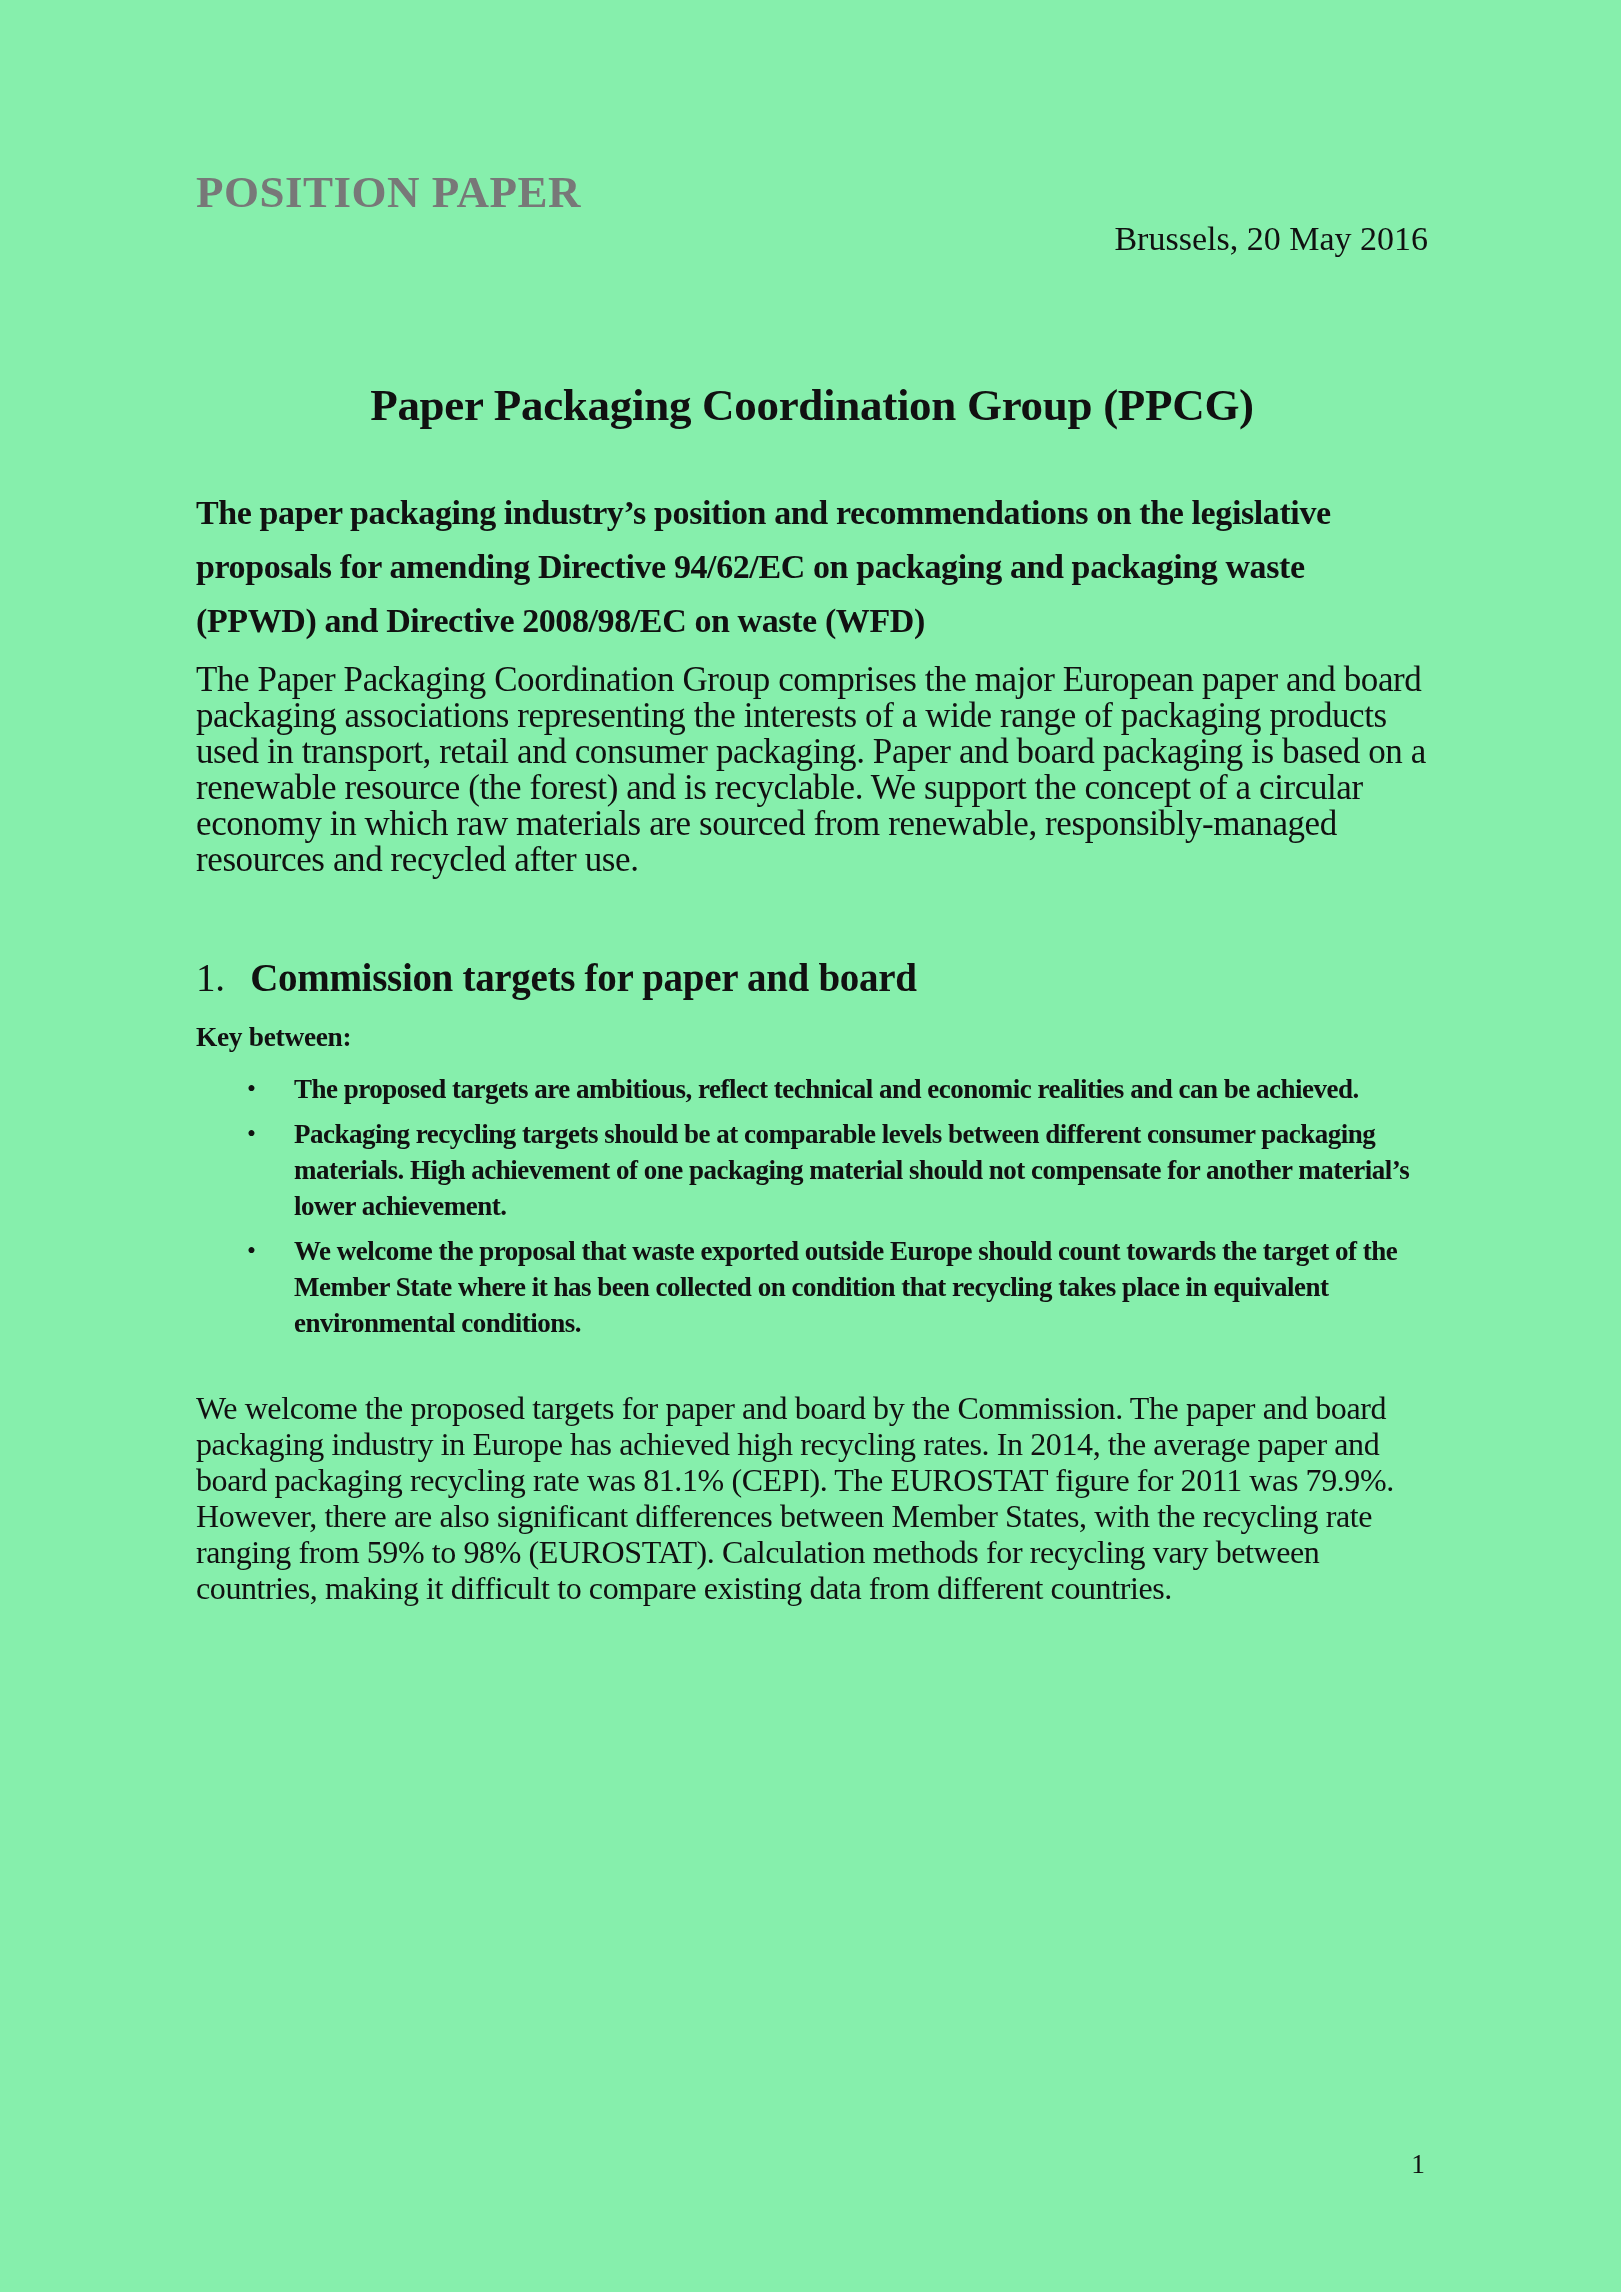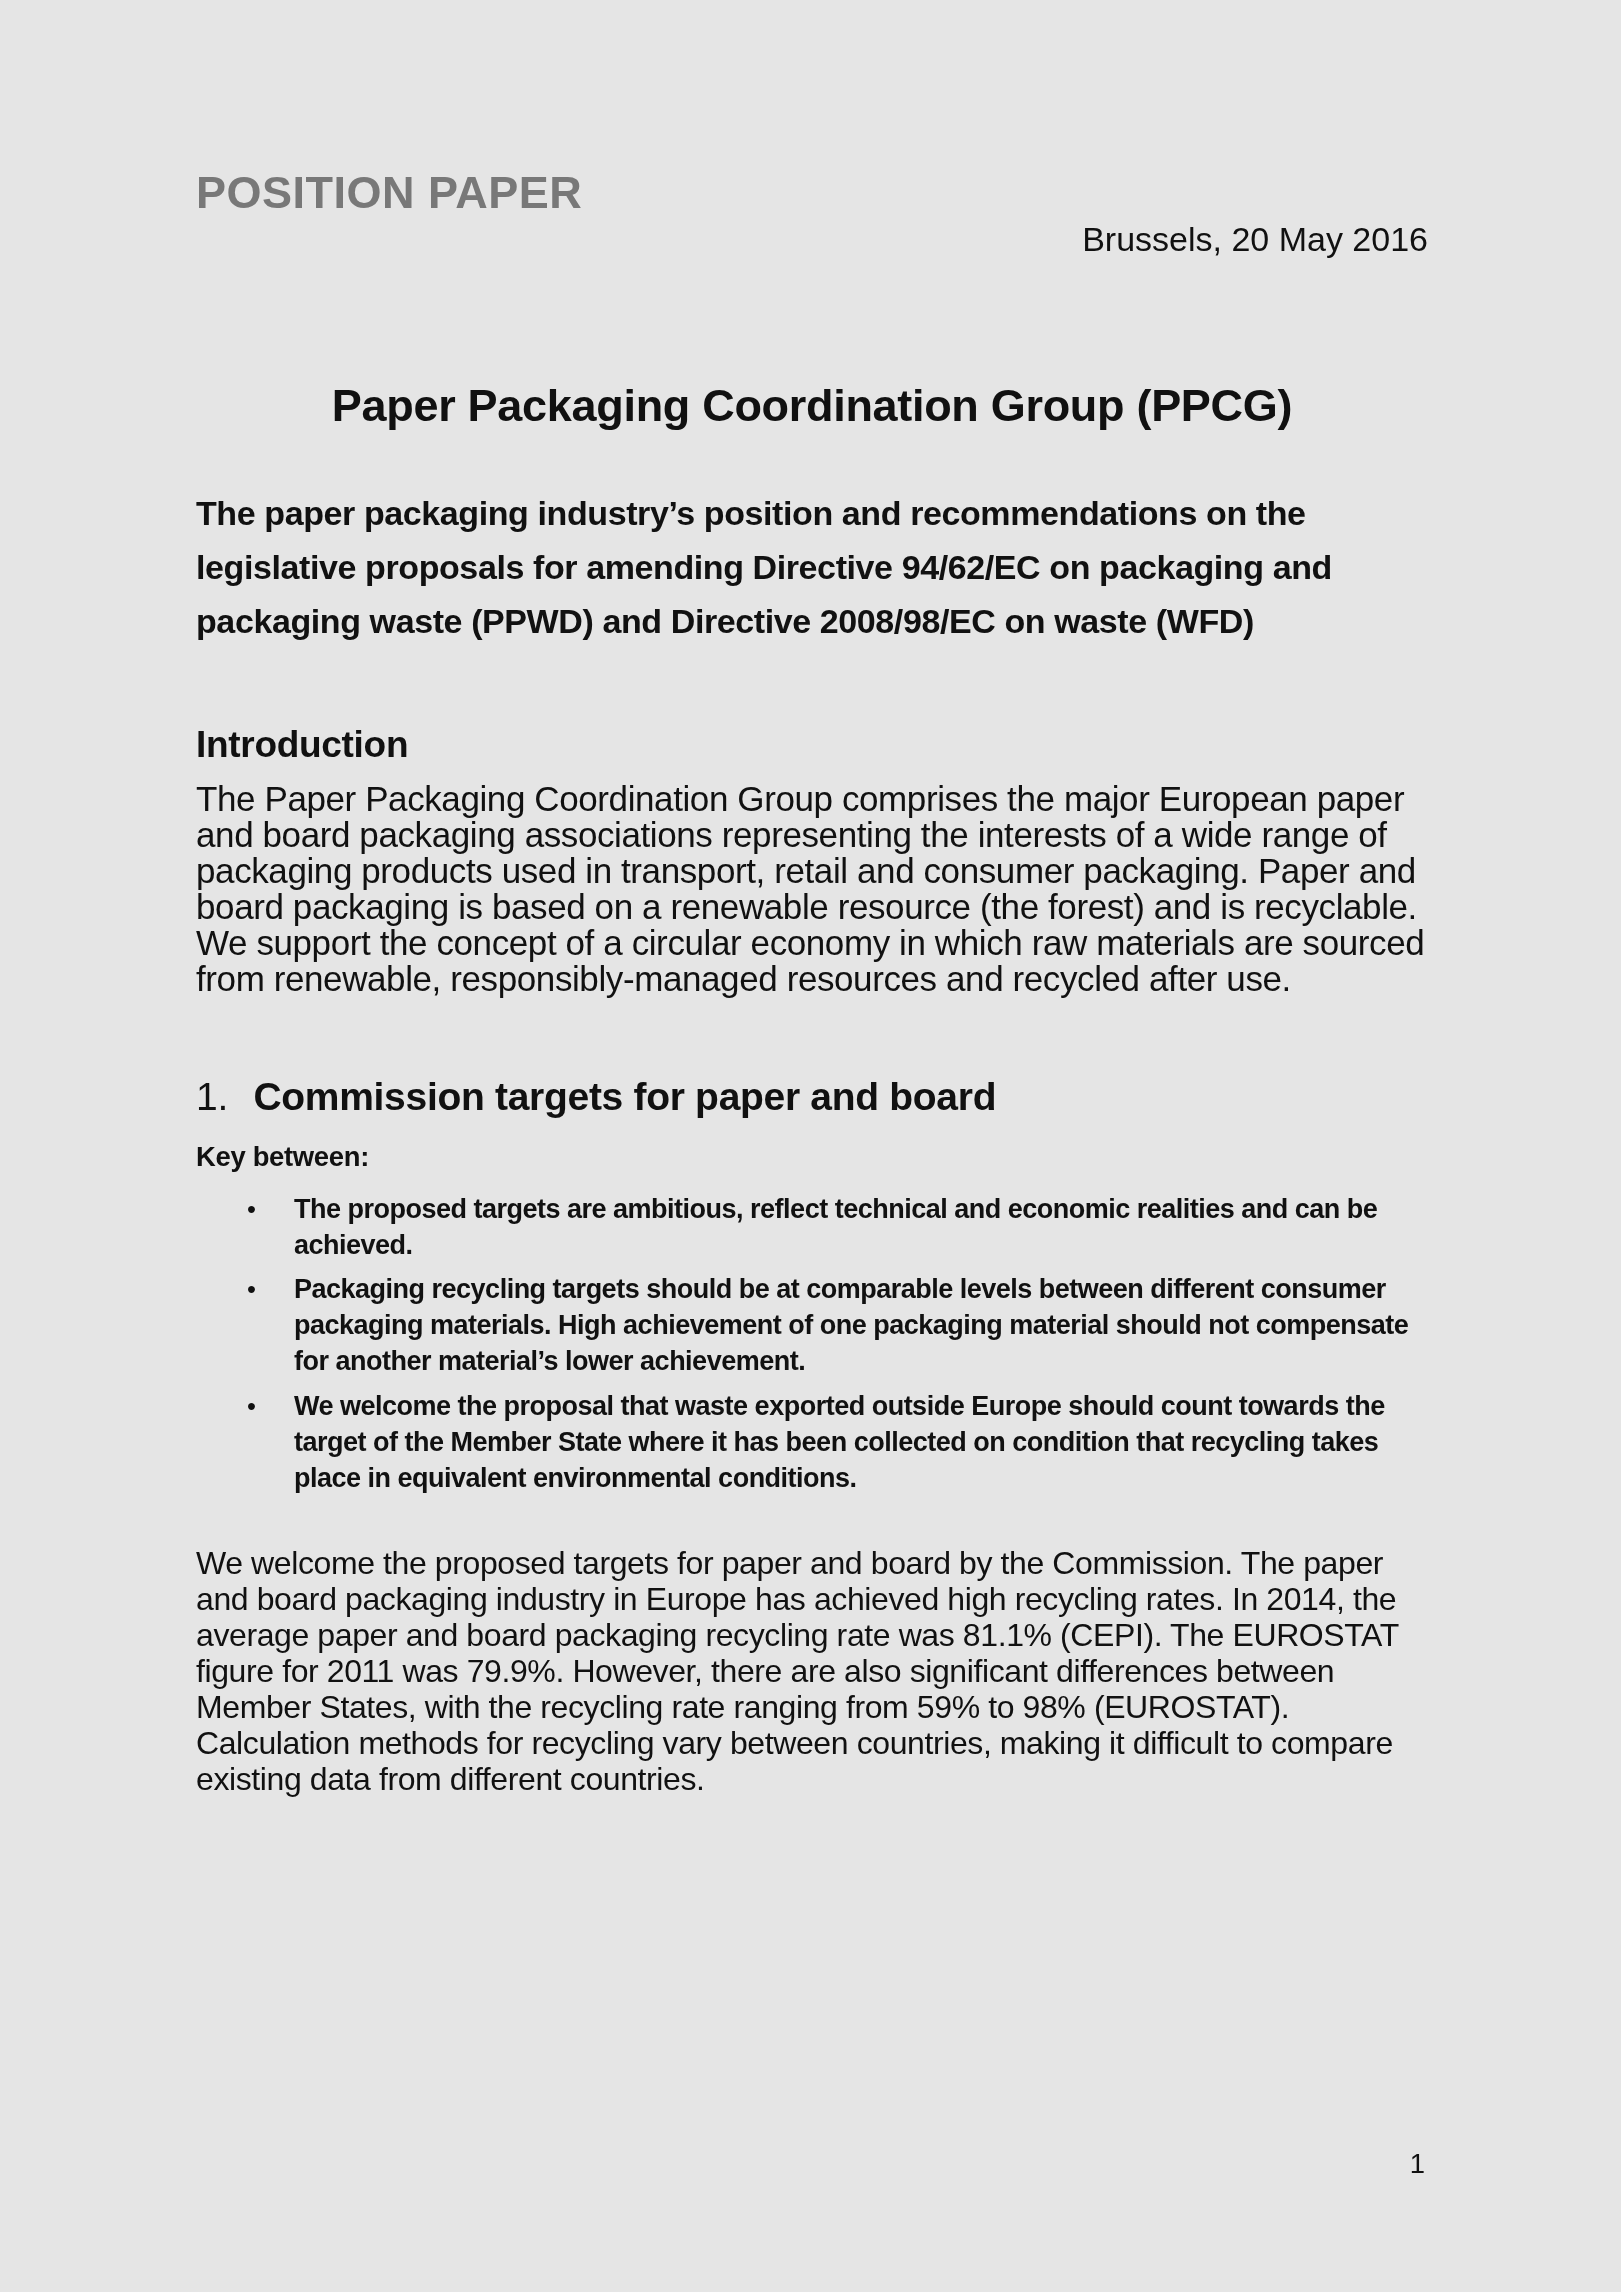--- a/index.html
+++ b/index.html
@@ -4,22 +4,22 @@
 <style>
   html, body {
     margin: 0;
     padding: 0;
     background: #ffffff;
   }
   .page {
     position: relative;
     width: 1621px;
     height: 2293px;
-    background: #e5e5e5;
-    font-family: Liberation Sans, sans-serif;
+    background: #86efac;
+    font-family: Liberation Serif, serif;
     color: #111111;
     box-sizing: border-box;
     padding: 0 193px 0 196px;
     overflow: hidden;
   }
   .kicker {
     margin: 167px 0 0 0;
     font-size: 45px;
     line-height: 1.15;
     font-weight: 700;
@@ -122,21 +122,20 @@
 <div class="page">
 
   <div class="kicker">POSITION PAPER</div>
 
   <div class="dateline">Brussels, 20 May 2016</div>
 
   <h1 class="doc-title" style="margin-bottom:0;">Paper Packaging Coordination Group (PPCG)</h1>
 
   <div class="doc-subtitle">The paper packaging industry’s position and recommendations on the legislative proposals for amending Directive 94/62/EC on packaging and packaging waste (PPWD) and Directive 2008/98/EC on waste (WFD)</div>
 
-  <h2 class="h2" style="margin-bottom:0;">Introduction</h2>
 
   <p class="para" style="margin-bottom:0;">The Paper Packaging Coordination Group comprises the major European paper and board packaging associations representing the interests of a wide range of packaging products used in transport, retail and consumer packaging. Paper and board packaging is based on a renewable resource (the forest) and is recyclable. We support the concept of a circular economy in which raw materials are sourced from renewable, responsibly-managed resources and recycled after use.</p>
 
   <div class="section1-heading">
     <span class="sec-number">1.</span>
     <span class="sec-title">Commission targets for paper and board</span>
   </div>
 
   <div class="key-label">Key between:</div>
 

